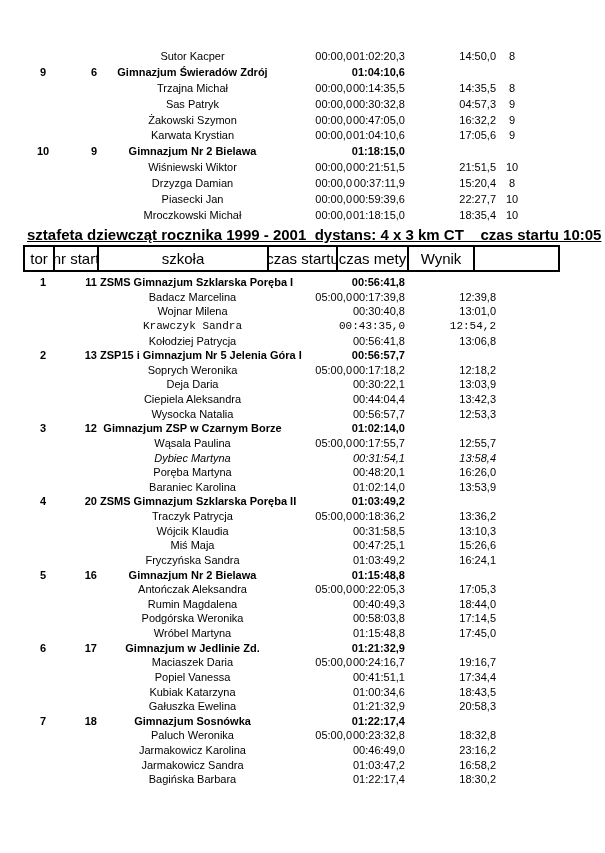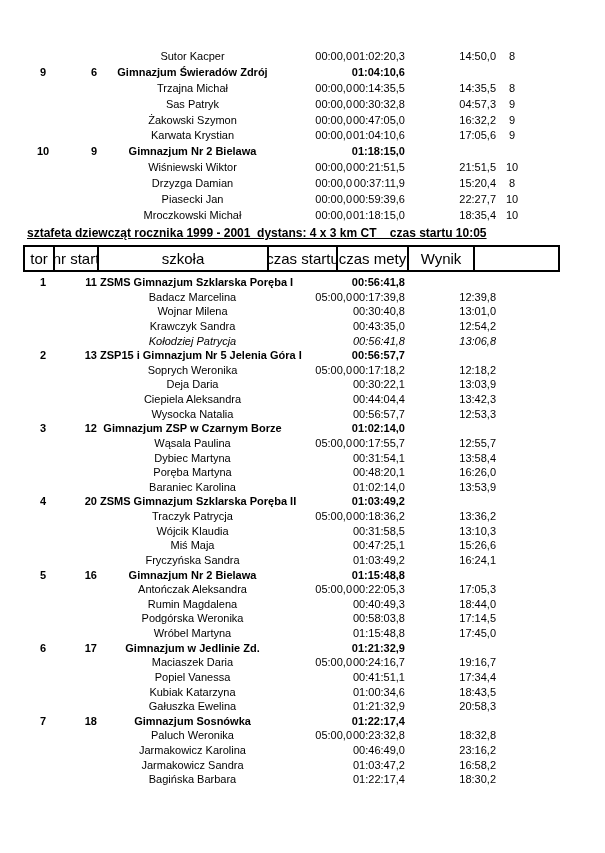--- a/index.html
+++ b/index.html
@@ -37,21 +37,21 @@
   .cell.nr     { left: 40px;  width: 57px;  text-align: right;  }
   .cell.name   { left: 100px; width: 185px; text-align: center;   }
   .cell.start  { left: 281px; width: 71px;  text-align: right;  }
   .cell.meta   { left: 336px; width: 69px;  text-align: right;  }
   .cell.wynik  { left: 435px; width: 61px;  text-align: right;  }
   .cell.place  { left: 489px; width: 46px;  text-align: center; }
   .section-title {
     position: absolute;
     top: 226px;
     left: 27px;
-    font-size: 12px;
+    font-size: 15px;
     font-weight: bold;
     text-decoration: underline;
     white-space: pre;
   }
   .results-header {
     position: absolute;
     top: 245px;
     left: 23px;
     width: 537px;
     height: 27px;
@@ -221,30 +221,30 @@
       </div>
       <div class="trow" style="height: 14.63px; line-height: 14.63px;">
         <span class="cell tor"></span>
         <span class="cell nr"></span>
         <span class="cell name">Wojnar Milena</span>
         <span class="cell start"></span>
         <span class="cell meta">00:30:40,8</span>
         <span class="cell wynik">13:01,0</span>
         <span class="cell place"></span>
       </div>
-      <div class="trow" style="height: 14.63px; line-height: 14.63px;">
+      <div class="trow" style="height: 14.63px; line-height: 14.63px; font-family: Liberation Mono, monospace;">
         <span class="cell tor"></span>
         <span class="cell nr"></span>
         <span class="cell name">Krawczyk Sandra</span>
         <span class="cell start"></span>
         <span class="cell meta">00:43:35,0</span>
         <span class="cell wynik">12:54,2</span>
         <span class="cell place"></span>
       </div>
-      <div class="trow" style="height: 14.63px; line-height: 14.63px; font-style: italic;">
+      <div class="trow" style="height: 14.63px; line-height: 14.63px;">
         <span class="cell tor"></span>
         <span class="cell nr"></span>
         <span class="cell name">Kołodziej Patrycja</span>
         <span class="cell start"></span>
         <span class="cell meta">00:56:41,8</span>
         <span class="cell wynik">13:06,8</span>
         <span class="cell place"></span>
       </div>
       <div class="trow team" style="height: 14.63px; line-height: 14.63px;">
         <span class="cell tor">2</span>
@@ -302,21 +302,21 @@
       </div>
       <div class="trow" style="height: 14.63px; line-height: 14.63px;">
         <span class="cell tor"></span>
         <span class="cell nr"></span>
         <span class="cell name">Wąsala Paulina</span>
         <span class="cell start">05:00,0</span>
         <span class="cell meta">00:17:55,7</span>
         <span class="cell wynik">12:55,7</span>
         <span class="cell place"></span>
       </div>
-      <div class="trow" style="height: 14.63px; line-height: 14.63px;">
+      <div class="trow" style="height: 14.63px; line-height: 14.63px; font-style: italic;">
         <span class="cell tor"></span>
         <span class="cell nr"></span>
         <span class="cell name">Dybiec Martyna</span>
         <span class="cell start"></span>
         <span class="cell meta">00:31:54,1</span>
         <span class="cell wynik">13:58,4</span>
         <span class="cell place"></span>
       </div>
       <div class="trow" style="height: 14.63px; line-height: 14.63px;">
         <span class="cell tor"></span>

